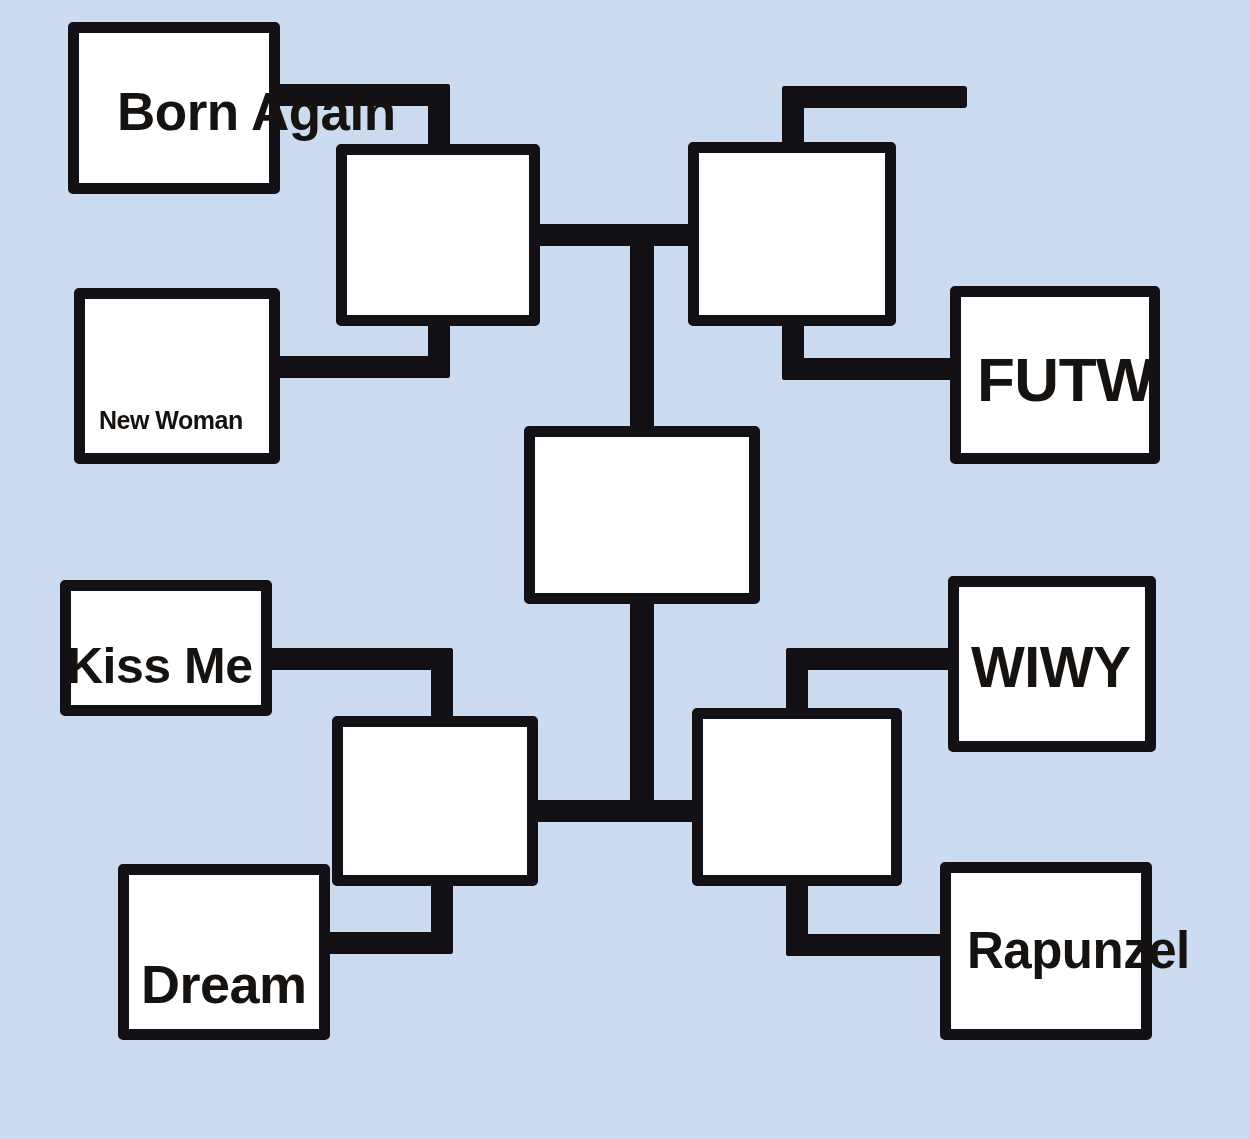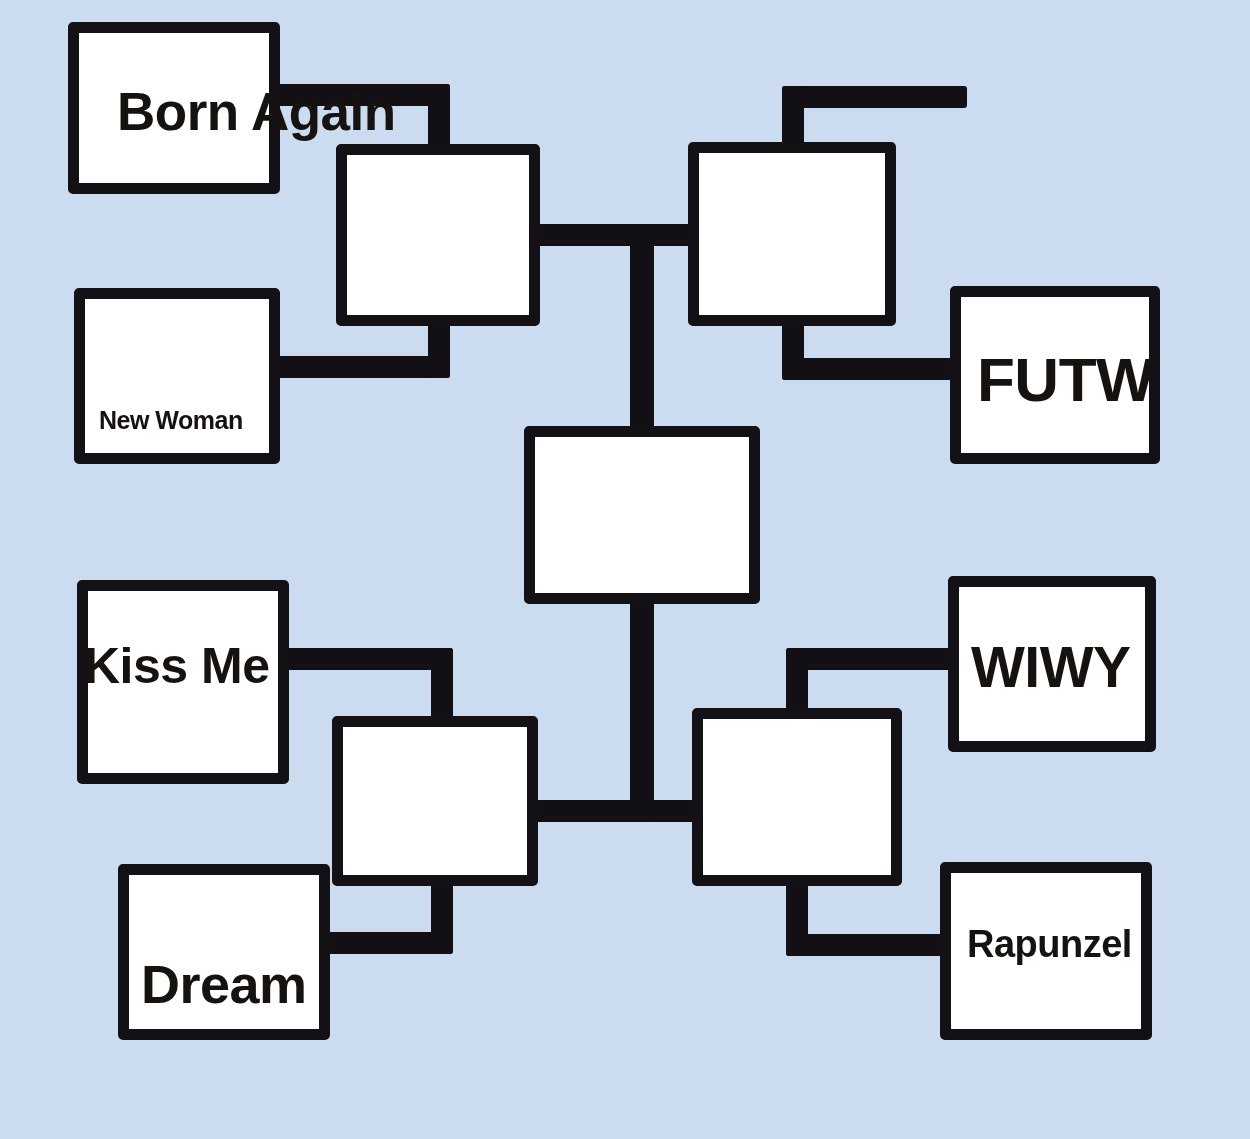--- a/index.html
+++ b/index.html
@@ -54,21 +54,21 @@
     pointer-events: none;
   }
   
   .lbl-born-again { font-size: 53px; left: -10px;  top: 52px; margin-left: 48px; }
   .lbl-new-woman  { font-size: 25px; left: 14px;   top: 72px; margin-top: 37px; }
   .lbl-kiss-me    { font-size: 50px; left: -4px;   top: 50px; }
   .lbl-dream      { font-size: 54px; left: 12px;   top: 82px; }
   .lbl-rockstar   { font-size: 47px; left: 18px;   top: 74px; }
   .lbl-futw       { font-size: 62px; left: 16px;   top: 52px; }
   .lbl-wiwy       { font-size: 57px; left: 12px;   top: 52px; }
-  .lbl-rapunzel   { font-size: 38px; left: 16px;   top: 52px; }
+  .lbl-rapunzel   { font-size: 51px; left: 16px;   top: 52px; }
 </style>
 </head>
 <body>
 
 <div id="bracket-canvas">
 
   <div class="line" style="left:265px; top:84px; width:185px; height:22px;"></div>
   <div class="line" style="left:428px; top:84px; width:22px; height:100px;"></div>
 
   <div class="line" style="left:265px; top:356px; width:185px; height:22px;"></div>
@@ -105,21 +105,21 @@
   <div class="line" style="left:630px; top:592px; width:24px; height:230px;"></div>
 
   <div class="box" style="left:68px; top:22px; width:212px; height:172px;">
     <span class="box-label lbl-born-again">Born Again</span>
   </div>
 
   <div class="box" style="left:74px; top:288px; width:206px; height:176px;">
     <span class="box-label lbl-new-woman">New Woman</span>
   </div>
 
-  <div class="box" style="left:77px; top:580px; width:212px; height:204px;padding-left:28px;">
+  <div class="box" style="left:60px; top:580px; width:212px; height:136px;padding-left:28px;">
     <span class="box-label lbl-kiss-me">Kiss Me</span>
   </div>
 
   <div class="box" style="left:74px; top:864px; width:212px; height:176px;margin-left:44px;">
     <span class="box-label lbl-dream">Dream</span>
   </div>
 
 
   <div class="box" style="left:948px; top:576px; width:208px; height:176px;">
     <span class="box-label lbl-wiwy">WIWY</span>

